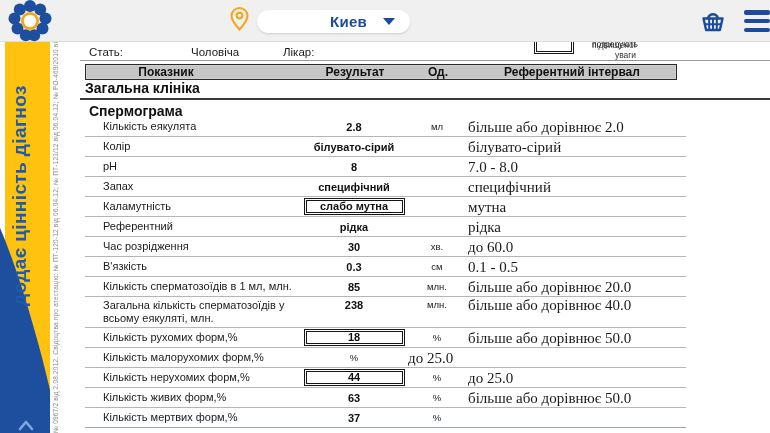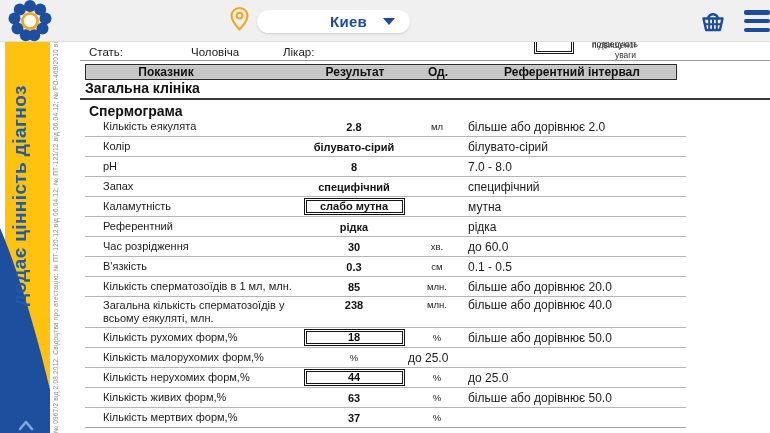--- a/index.html
+++ b/index.html
@@ -58,21 +58,21 @@
   .trow{display:grid;grid-template-columns:216px 106px 60px 1fr;align-items:center;
     min-height:20px;border-bottom:1px solid #b5b5b5;}
   .trow.tall{min-height:31px;align-items:start;}
   .trow.tall .cell{padding-top:2px;}
   .trow.last{border-bottom:1px solid #9aa9b5;}
   .cell-name{font-size:11px;color:#1a1a1a;padding-left:18px;line-height:13px;}
   .cell-res{font-size:11px;font-weight:bold;color:#111;text-align:center;display:flex;justify-content:center;}
   .res-box{display:none;width:101px;height:17px;border:3px double #151515;align-items:center;justify-content:center;line-height:11px;}
   .trow.flagged .res-box{display:flex;}
   .cell-unit{font-size:9.5px;color:#1a1a1a;text-align:center;}
-  .cell-ref{font-size:12px;color:#1a1a1a;padding-left:1px;line-height:12px;}
+  .cell-ref{font-size:15px;color:#1a1a1a;padding-left:1px;line-height:12px;font-family:Liberation Serif, serif;}
 </style>
 </head>
 <body>
 
 <div class="page">
 
   <div class="app-header">
     <div class="logo-wrap">
       <svg width="46" height="42" viewBox="0 0 46 42">
         <g fill="#1d4f9e">

